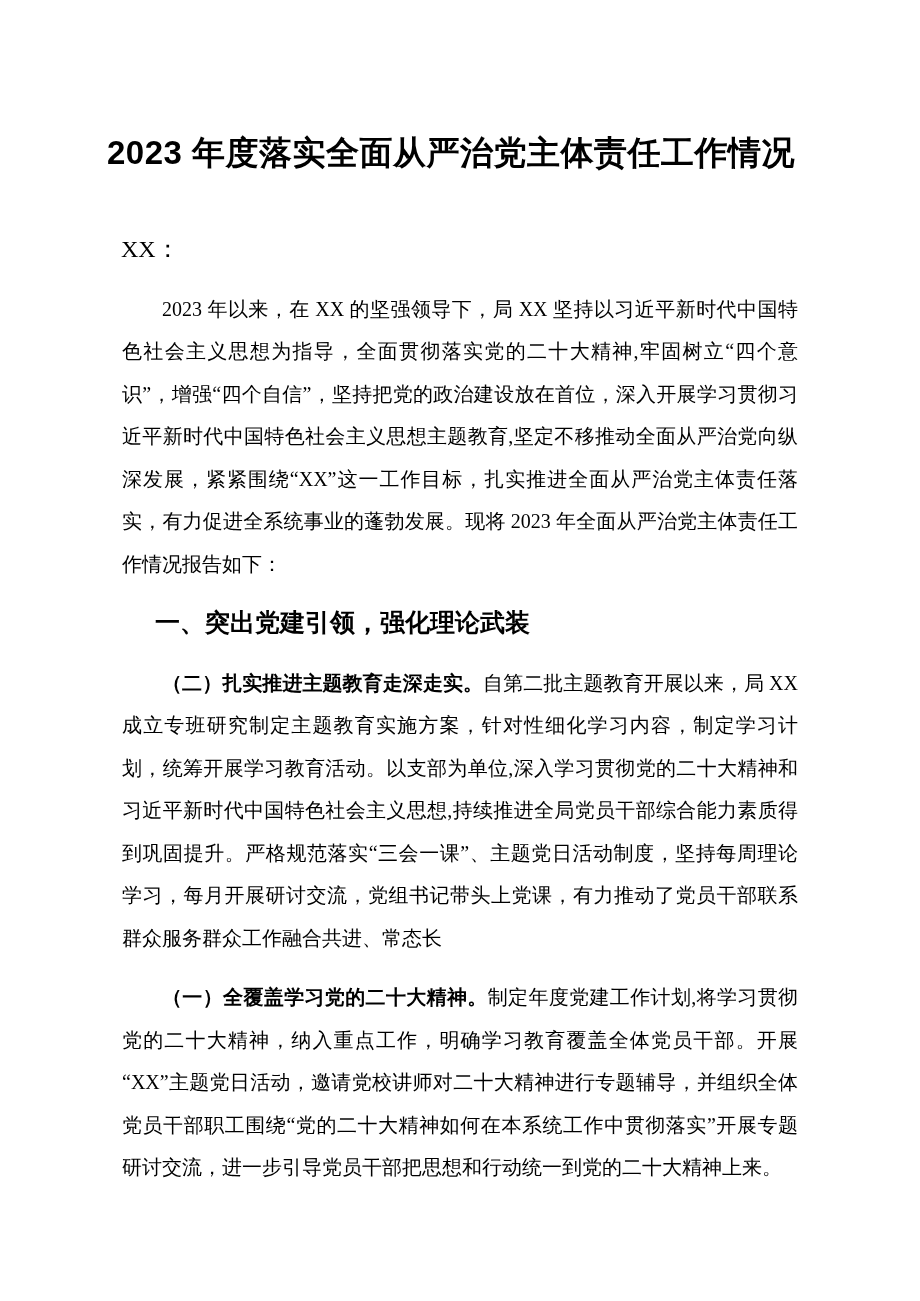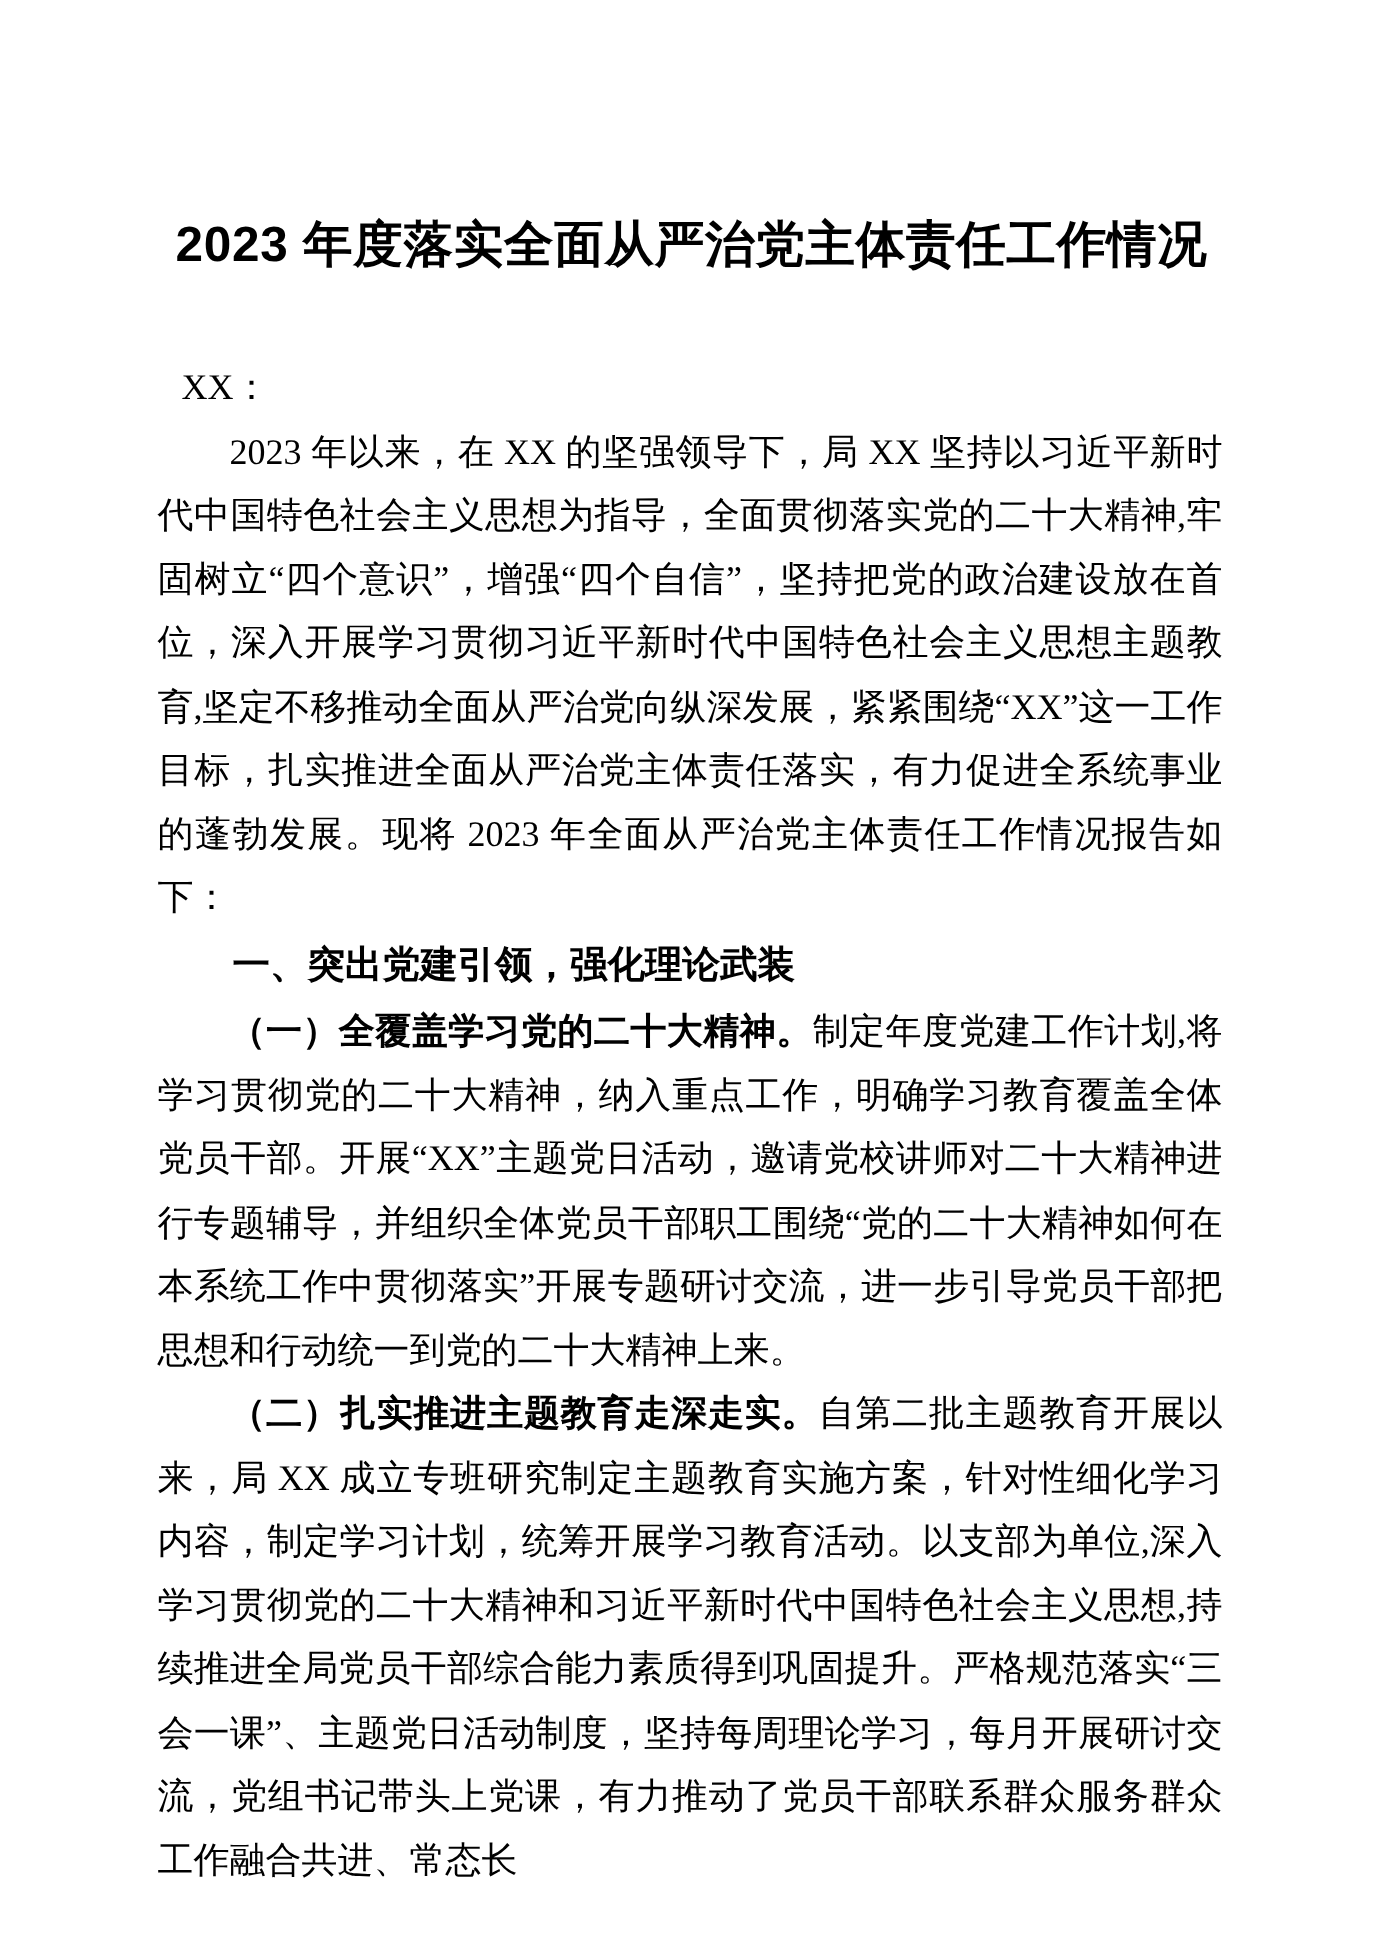--- a/index.html
+++ b/index.html
@@ -19,36 +19,36 @@
     width: 920px;
     height: 1301px;
     padding: 128px 105px 0 105px;
     background: #ffffff;
   }
   .doc-title {
     font-family: "Liberation Sans", sans-serif;
     font-weight: bold;
     font-size: 33px;
     line-height: 46px;
-    margin: 12px;
+    margin: 2px;
     letter-spacing: 0.5px;
     text-align: left;
     white-space: nowrap;
   }
   .salutation {
     margin: 52px 0 0 16px;
     font-size: 24px;
     line-height: 42.5px;
   }
   .body-text {
-    font-size: 24px;
+    font-size: 20px;
     line-height: 42.5px;
     text-align: justify;
     text-indent: 2em;
-    margin: 0;
+    margin: 17px;
   }
   .section-heading {
     font-family: Liberation Serif, serif;
     font-weight: bold;
     font-size: 25px;
     line-height: 42.5px;
     margin: 2px 0 2px 0;
     text-indent: 2em;
   }
   .lead-bold {
@@ -57,16 +57,16 @@
 </style>
 </head>
 <body>
 
 <div class="page">
   <h1 class="doc-title">2023 年度落实全面从严治党主体责任工作情况</h1>
   <p class="salutation">XX：</p>
   <div id="paragraphs">
       <p class="body-text"><span>2023 年以来，在 XX 的坚强领导下，局 XX 坚持以习近平新时代中国特色社会主义思想为指导，全面贯彻落实党的二十大精神,牢固树立“四个意识”，增强“四个自信”，坚持把党的政治建设放在首位，深入开展学习贯彻习近平新时代中国特色社会主义思想主题教育,坚定不移推动全面从严治党向纵深发展，紧紧围绕“XX”这一工作目标，扎实推进全面从严治党主体责任落实，有力促进全系统事业的蓬勃发展。现将 2023 年全面从严治党主体责任工作情况报告如下：</span></p>
       <h2 class="section-heading">一、突出党建引领，强化理论武装</h2>
+      <p class="body-text"><span class="lead-bold">（二）扎实推进主题教育走深走实。</span><span>自第二批主题教育开展以来，局 XX 成立专班研究制定主题教育实施方案，针对性细化学习内容，制定学习计划，统筹开展学习教育活动。以支部为单位,深入学习贯彻党的二十大精神和习近平新时代中国特色社会主义思想,持续推进全局党员干部综合能力素质得到巩固提升。严格规范落实“三会一课”、主题党日活动制度，坚持每周理论学习，每月开展研讨交流，党组书记带头上党课，有力推动了党员干部联系群众服务群众工作融合共进、常态长</span></p>
       <p class="body-text"><span class="lead-bold">（一）全覆盖学习党的二十大精神。</span><span>制定年度党建工作计划,将学习贯彻党的二十大精神，纳入重点工作，明确学习教育覆盖全体党员干部。开展“XX”主题党日活动，邀请党校讲师对二十大精神进行专题辅导，并组织全体党员干部职工围绕“党的二十大精神如何在本系统工作中贯彻落实”开展专题研讨交流，进一步引导党员干部把思想和行动统一到党的二十大精神上来。</span></p>
-      <p class="body-text"><span class="lead-bold">（二）扎实推进主题教育走深走实。</span><span>自第二批主题教育开展以来，局 XX 成立专班研究制定主题教育实施方案，针对性细化学习内容，制定学习计划，统筹开展学习教育活动。以支部为单位,深入学习贯彻党的二十大精神和习近平新时代中国特色社会主义思想,持续推进全局党员干部综合能力素质得到巩固提升。严格规范落实“三会一课”、主题党日活动制度，坚持每周理论学习，每月开展研讨交流，党组书记带头上党课，有力推动了党员干部联系群众服务群众工作融合共进、常态长</span></p>
     </div>
 </div>
 
 </body></html>

